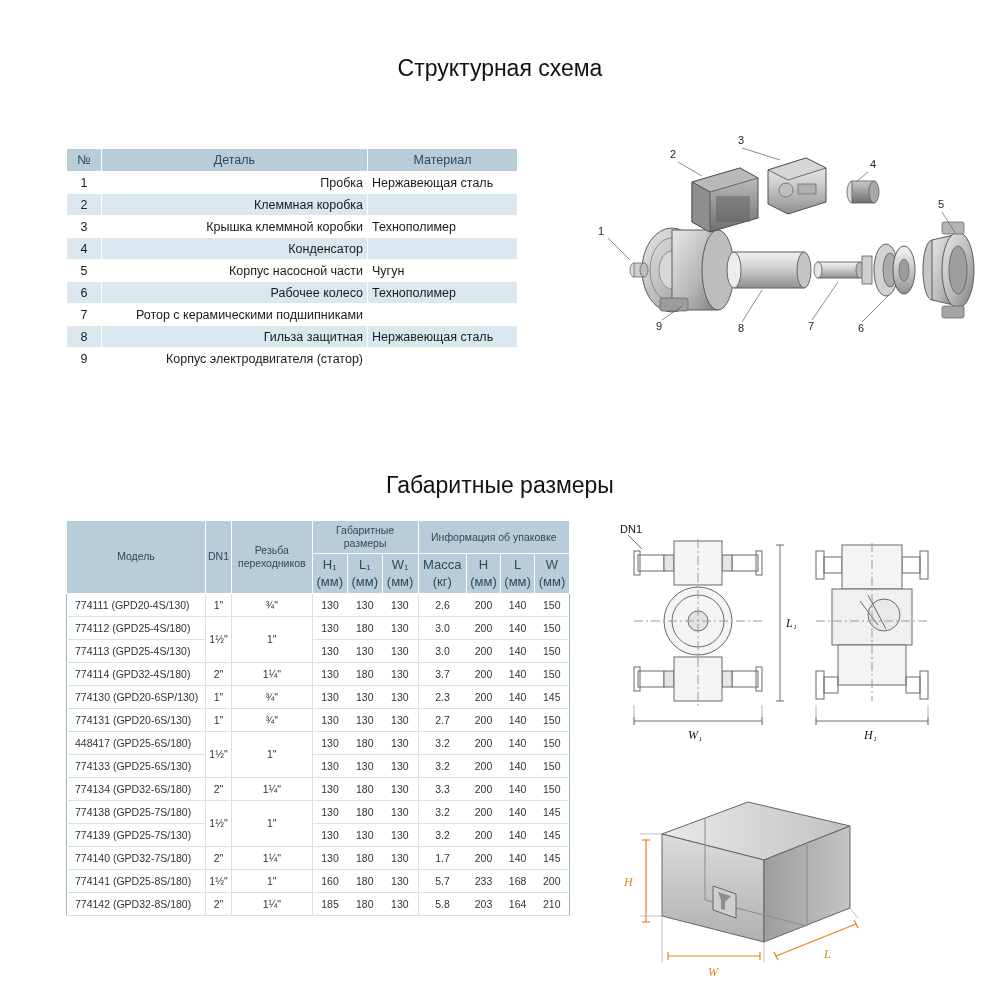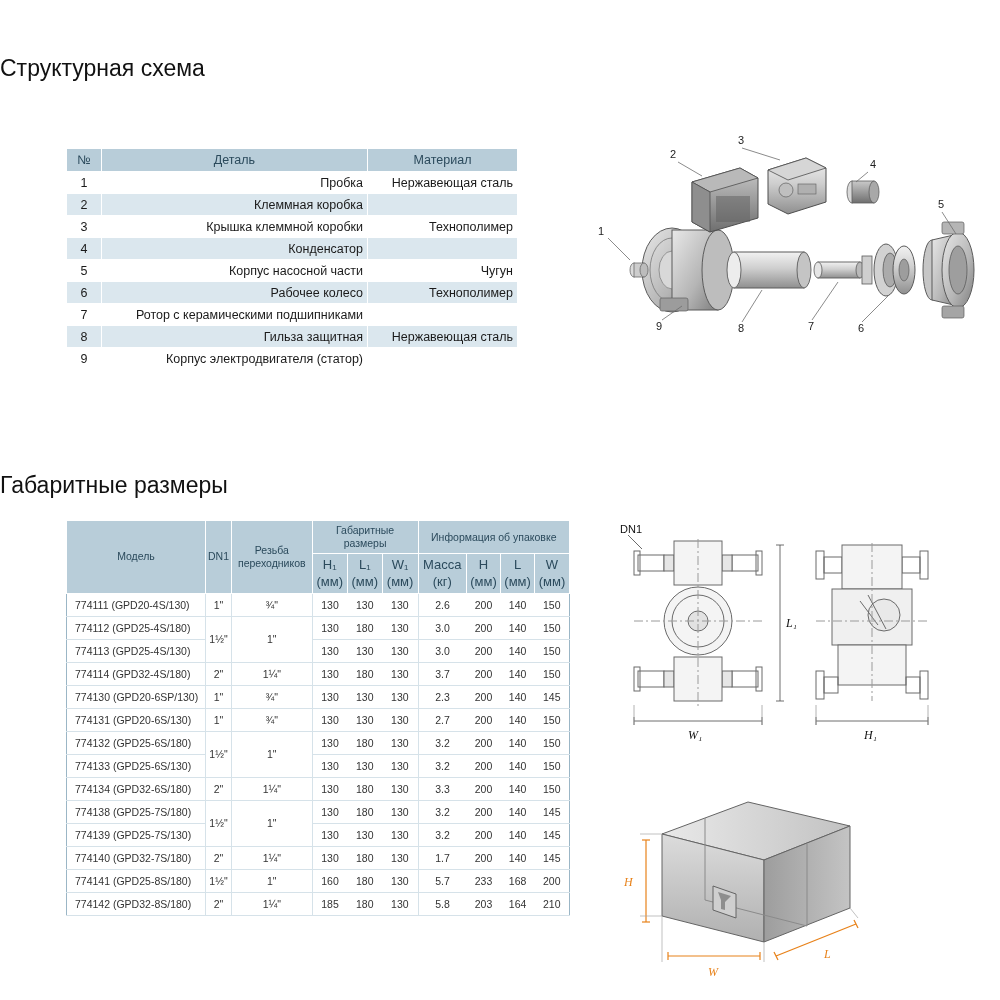--- a/index.html
+++ b/index.html
@@ -5,20 +5,21 @@
   html,body{margin:0;padding:0;}
   body{
     width:1000px;height:1000px;
     background:#ffffff;
     font-family:"Liberation Sans", sans-serif;
     color:#1a1a1a;
     position:relative;
     overflow:hidden;
   }
   .h-title{
+    text-align:center;
     font-size:23px;
     font-weight:400;
     color:#111;
   }
   #title-struct{position:absolute;top:55px;left:0;width:1000px;}
   #title-dims{position:absolute;top:472px;left:0;width:1000px;}
 
   
   #parts-table{
     position:absolute;left:66px;top:148px;width:452px;
@@ -34,21 +35,21 @@
     padding:4px 2px;
     text-align:center;
   }
   #parts-table td{
     border:1px solid #ffffff;
     padding:3px 4px;
     height:15px;
   }
   #parts-table td.num{width:28px;text-align:center;}
   #parts-table td.part{width:272px;text-align:right;padding-left:8px;}
-  #parts-table td.mat{width:148px;text-align:right;}
+  #parts-table td.mat{width:148px;text-align:left;}
   #parts-table tr.odd td{background:#ffffff;}
   #parts-table tr.even td{background:#dbe7ee;}
   #parts-table{border:1px solid #9bb6c6;}
 
   
   #dims-table{
     position:absolute;left:66px;top:520px;width:504px;
     border-collapse:collapse;
     font-size:10.5px;
     background:#fff;
@@ -234,21 +235,21 @@
         <td class="vsepr">¾"</td>
         <td>130</td>
         <td>130</td>
         <td class="vsepr">130</td>
         <td>2.7</td>
         <td>200</td>
         <td>140</td>
         <td>150</td>
       </tr>
       <tr>
-        <td class="model vsepr">774132 (GPD25-6S/180)</td>
+        <td class="model vsepr">448417 (GPD25-6S/180)</td>
         <td class="vsepr" rowspan="2">1½"</td>
         <td class="vsepr" rowspan="2">1"</td>
         <td>130</td>
         <td>180</td>
         <td class="vsepr">130</td>
         <td>3.2</td>
         <td>200</td>
         <td>140</td>
         <td>150</td>
       </tr>

